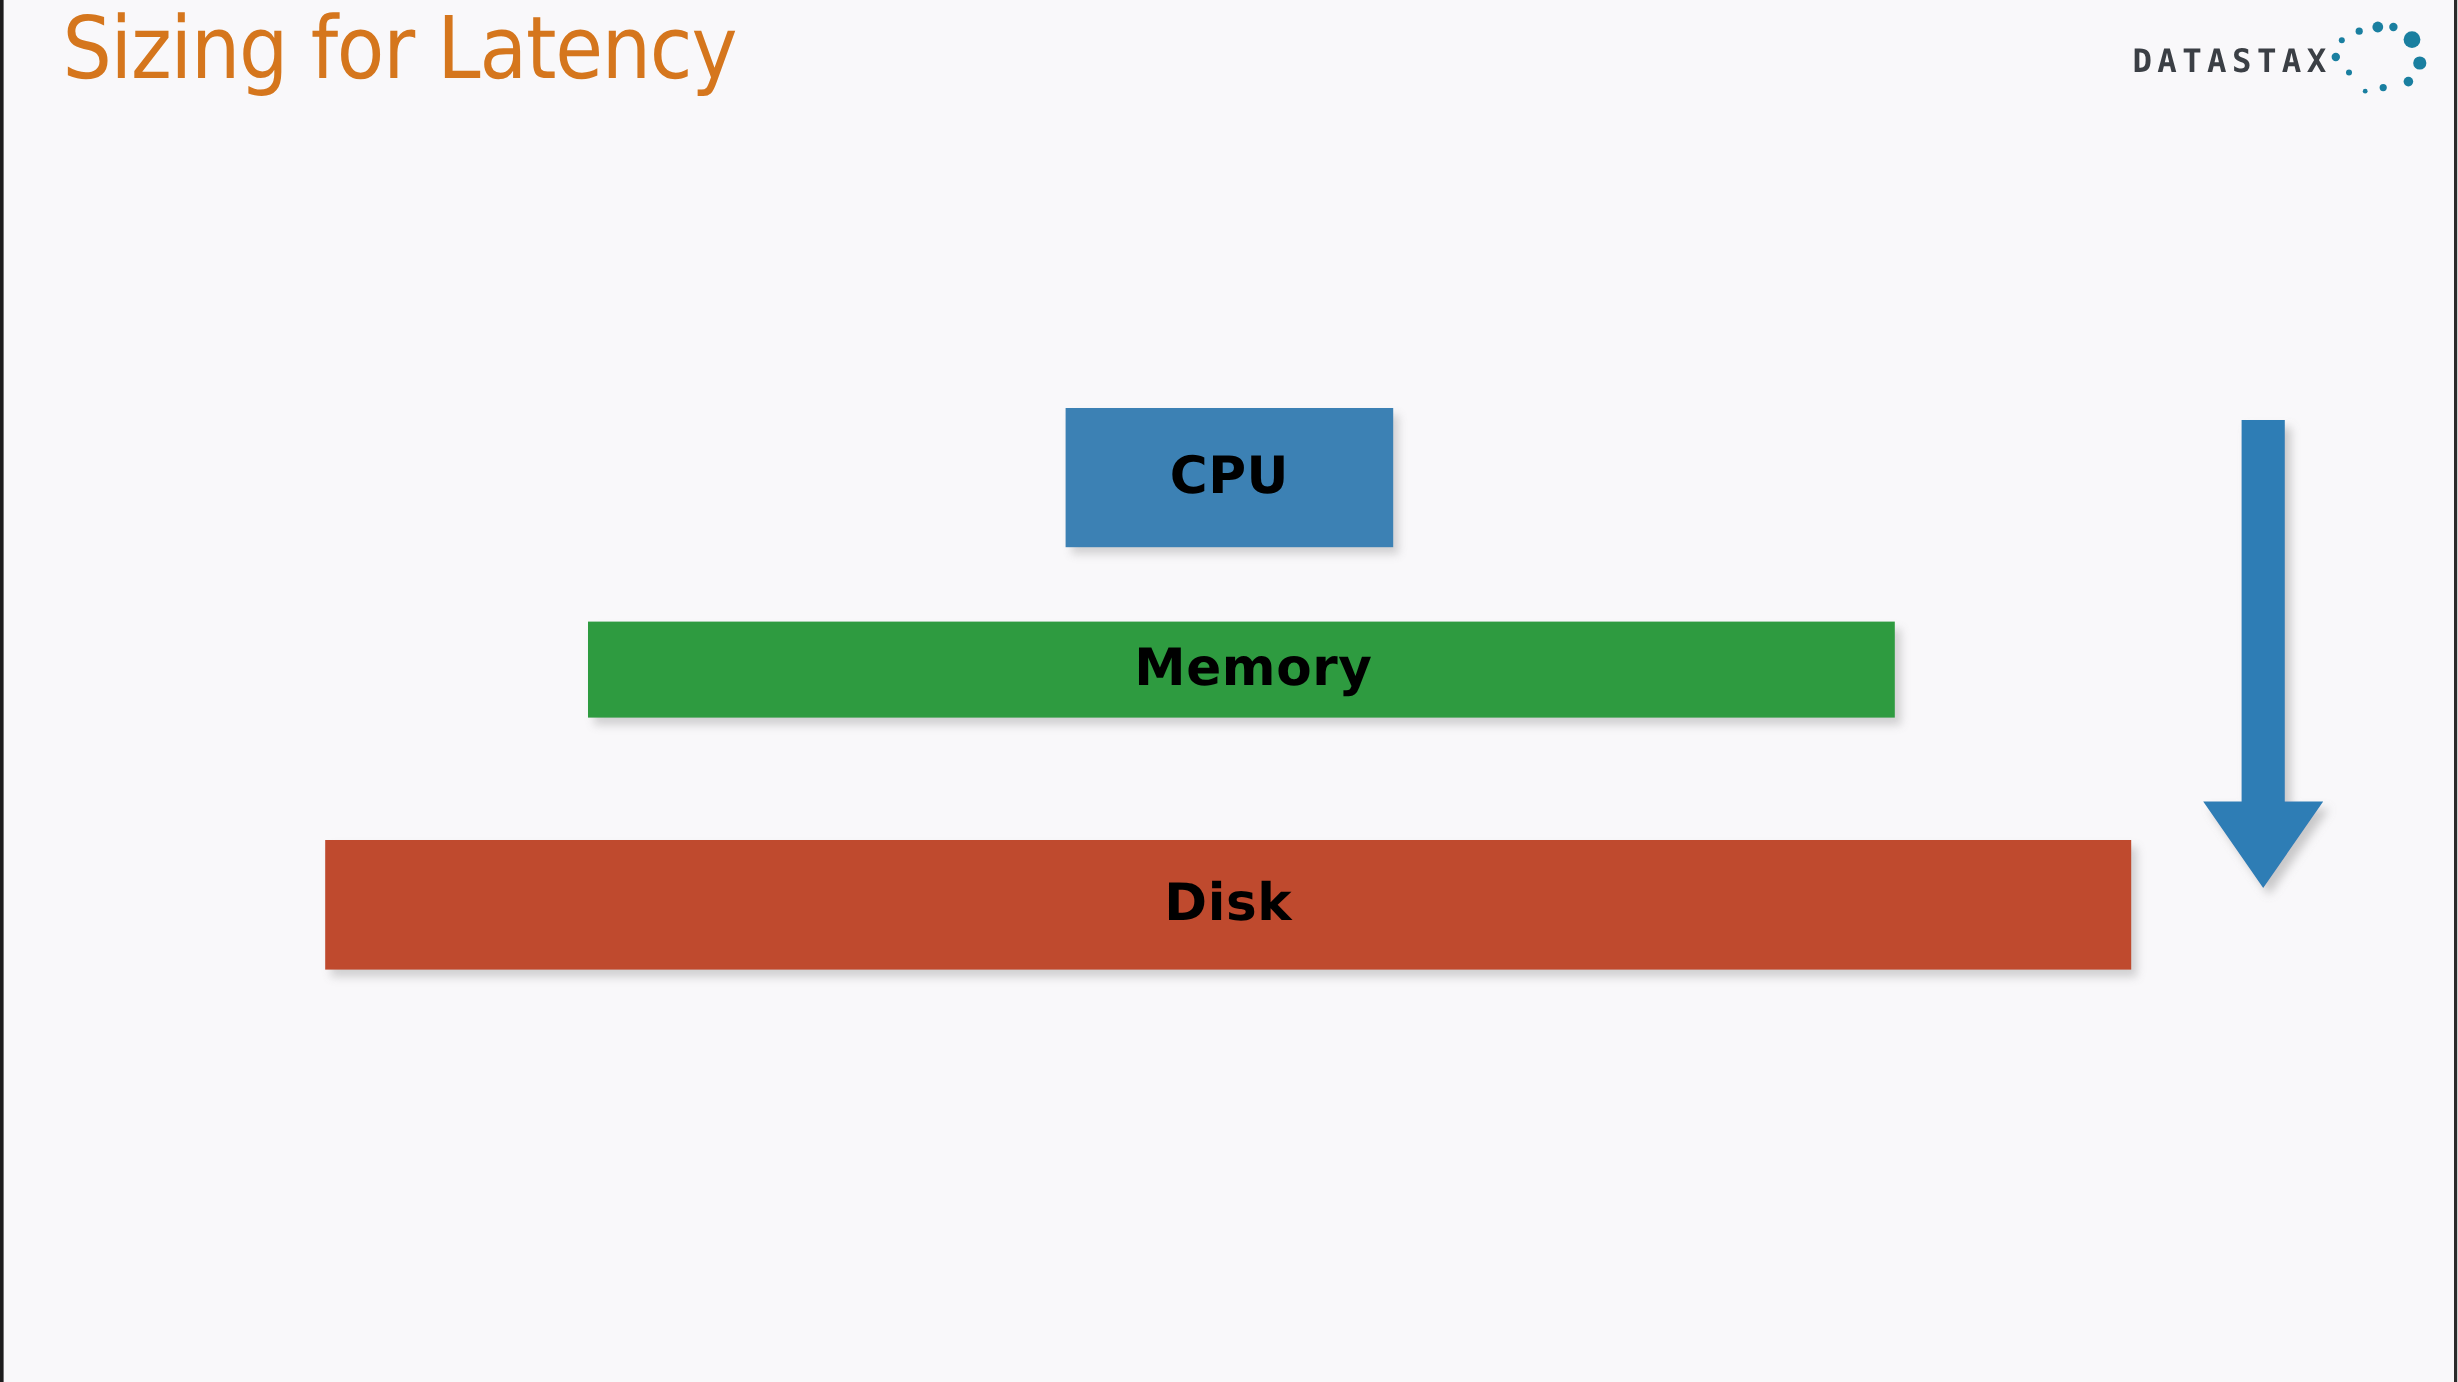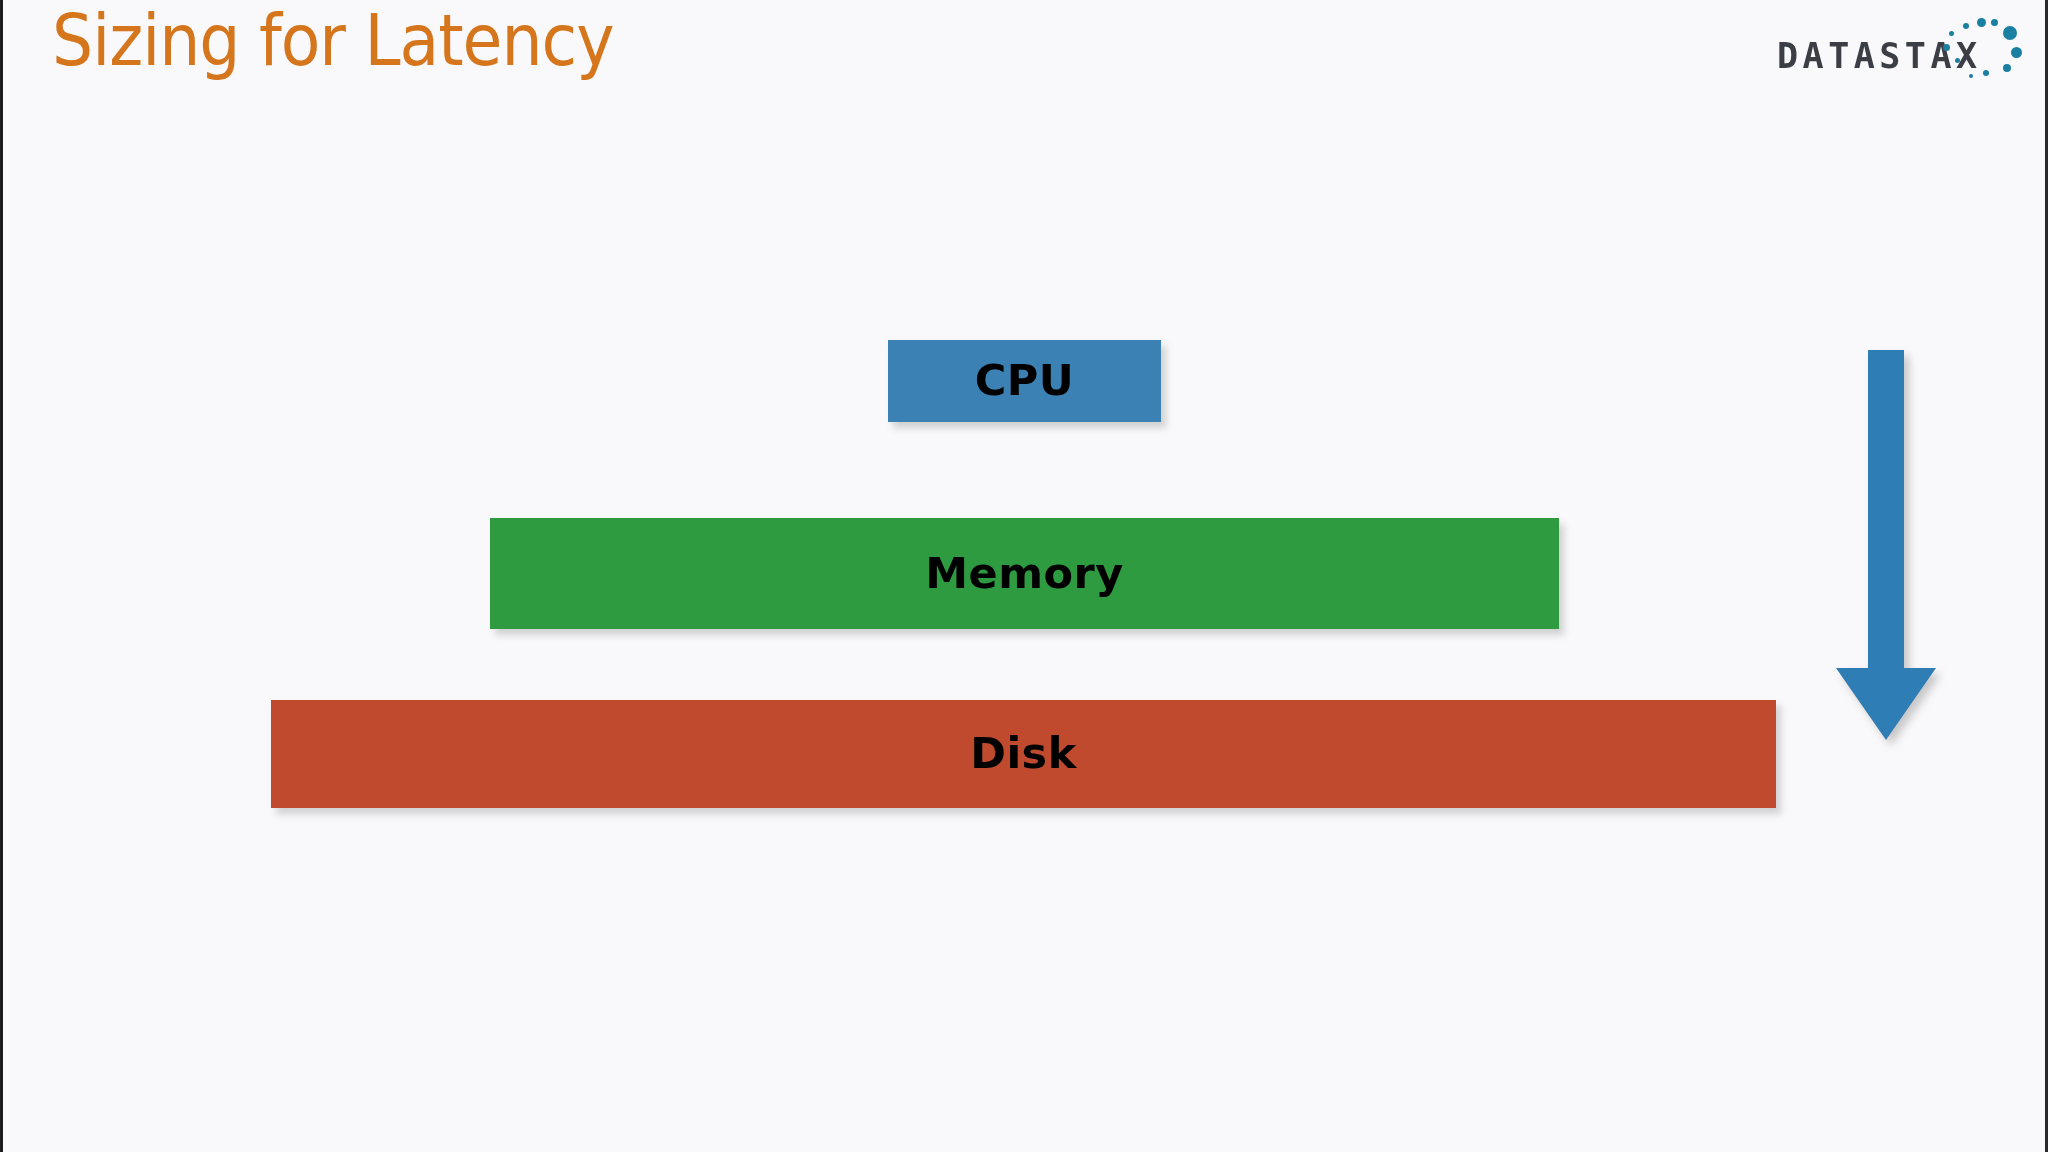--- a/index.html
+++ b/index.html
@@ -53,21 +53,21 @@
     left: 1775px;
     top: 14px;
     width: 260px;
     height: 72px;
   }
   .logo-wordmark {
     position: absolute;
     left: 2px;
     top: 22px;
     font-family: "DejaVu Sans Mono", "Liberation Mono", monospace;
-    font-size: 35px;
+    font-size: 27px;
     font-weight: 700;
     letter-spacing: 4.5px;
     color: #3b3f45;
     white-space: nowrap;
   }
   .logo-dots { position: absolute; left: 150px; top: 0px; width: 110px; height: 72px; }
   .logo-dots span {
     position: absolute;
     display: block;
     border-radius: 50%;
@@ -82,27 +82,28 @@
     justify-content: center;
     box-shadow: 5px 6px 7px rgba(120,120,120,0.30);
     color: #000000;
     font-family: "DejaVu Sans", "Liberation Sans", sans-serif;
     font-weight: 700;
     font-size: 43px;
     letter-spacing: 0.5px;
   }
   .tier-cpu {
     left: 888px;  top: 340px;
-    width: 273px; height: 82px;
+    width: 273px; height: 116px;
     background: #3c81b4;
   }
   .tier-memory {
     left: 490px;  top: 518px;
-    width: 1069px; height: 111px;
+    width: 1069px; height: 80px;
     background: #2e9b40;
+    padding-left: 20px;
   }
   .tier-disk {
     left: 271px;  top: 700px;
     width: 1505px; height: 108px;
     background: #bf4a2e;
     text-align: center;
   }
   .tier-label { position: relative; top: -1px; }
 
   

